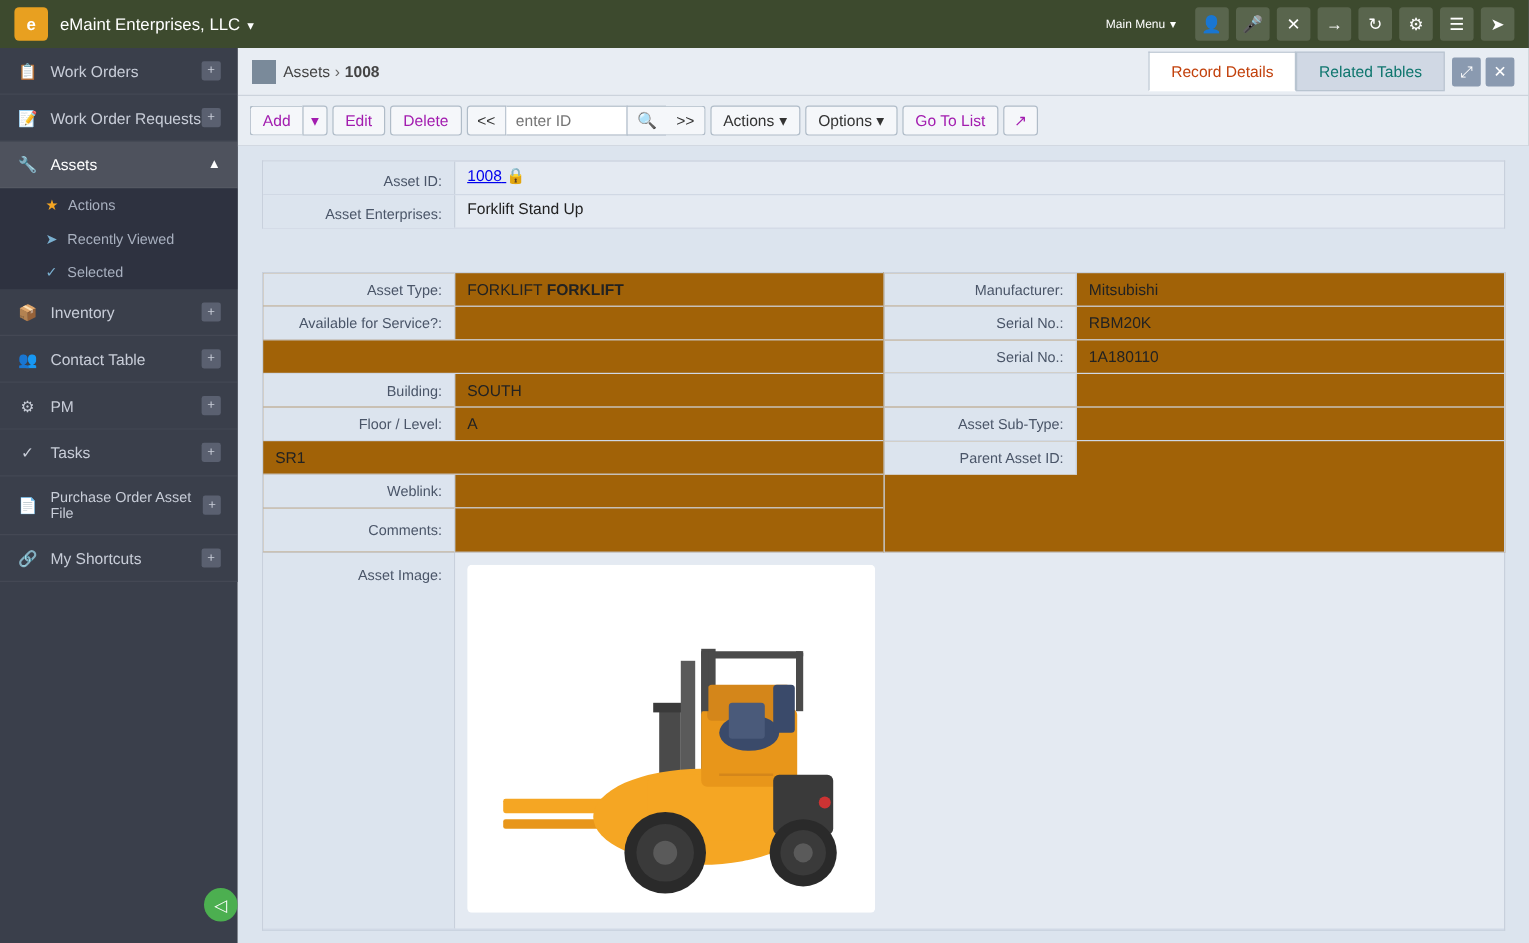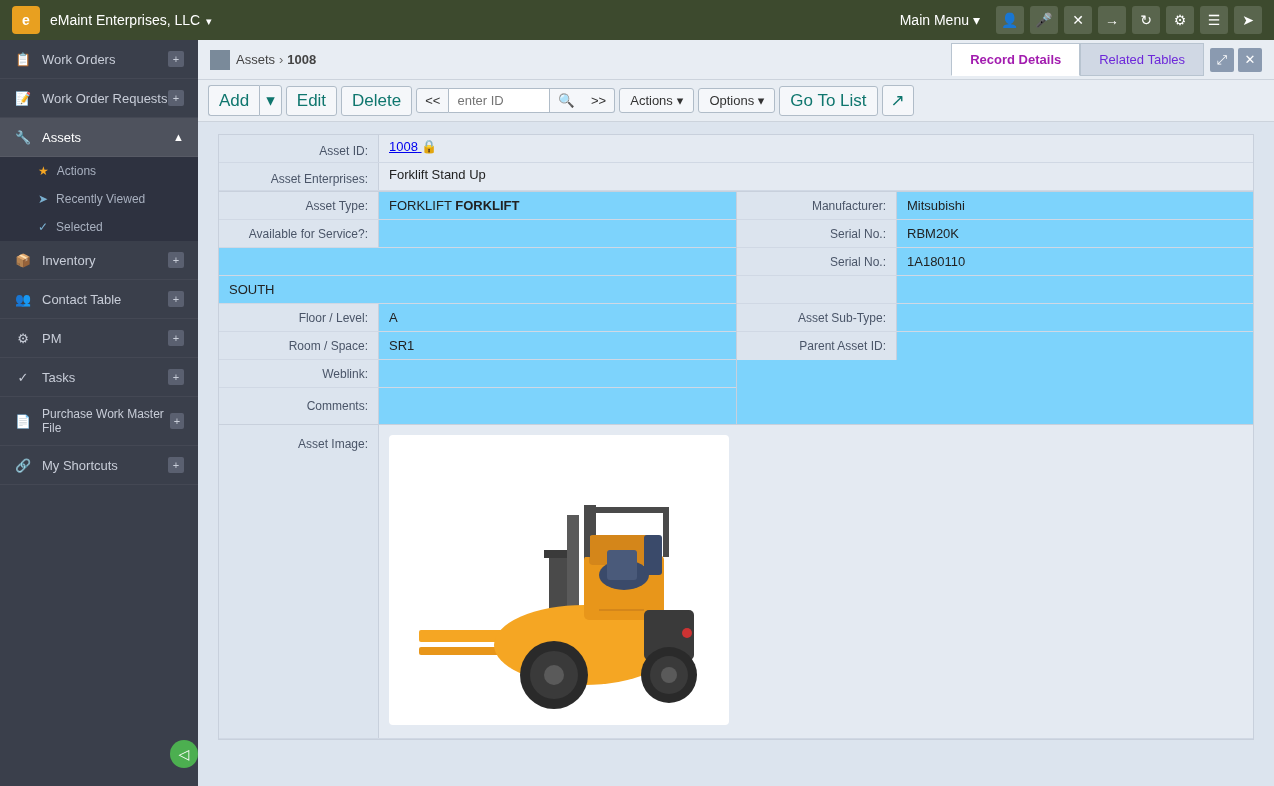--- a/index.html
+++ b/index.html
@@ -33,21 +33,21 @@
     .top-bar-right .tb-btn {
       width: 28px; height: 28px;
       background: rgba(255,255,255,0.15);
       border: none; border-radius: 3px;
       color: white; cursor: pointer;
       display: flex; align-items: center; justify-content: center;
       font-size: 14px;
     }
     .main-menu-btn {
       background: none; border: none; color: white;
-      font-size: 14px; cursor: pointer; display: flex; align-items: center; gap: 4px;
+      font-size: 10px; cursor: pointer; display: flex; align-items: center; gap: 4px;
       margin-right: 10px;
     }
 
     
     .layout {
       display: flex;
       height: 746px;
     }
 
     
@@ -131,27 +131,27 @@
     .tab-bar {
       margin-left: auto;
       display: flex; align-items: center; gap: 0;
     }
     .tab {
       padding: 8px 18px;
       background: #d0d8e4;
       border: 1px solid #b8c4d0;
       cursor: pointer;
       font-size: 13px;
-      color: #6d28d9;
+      color: #0f766e;
     }
     .tab.active {
       background: white;
       border-bottom: 1px solid white;
-      font-weight: bold;
-      color: #a21caf;
+      font-weight: normal;
+      color: #c2410c;
     }
     .tab-actions {
       margin-left: 6px;
       display: flex; gap: 4px;
     }
     .tab-action-btn {
       width: 24px; height: 24px;
       background: #8a9ab0;
       border: none; border-radius: 2px;
       color: white; cursor: pointer;
@@ -168,22 +168,22 @@
       padding: 6px 10px;
       gap: 4px;
       height: 42px;
     }
     .toolbar-btn {
       padding: 4px 10px;
       background: #f5f7fa;
       border: 1px solid #b0bcc8;
       border-radius: 3px;
       cursor: pointer;
-      font-size: 17px;
-      color: #0f766e;
+      font-size: 13px;
+      color: #a21caf;
     }
     .toolbar-btn-group {
       display: flex;
     }
     .toolbar-btn-group .toolbar-btn:not(:last-child) {
       border-right: none; border-radius: 3px 0 0 3px;
     }
     .toolbar-btn-group .toolbar-btn:last-child {
       border-radius: 0 3px 3px 0; padding: 4px 6px;
     }
@@ -229,22 +229,23 @@
     .record-form {
       background: #dce4ee;
       padding: 12px 20px;
     }
     .form-grid {
       display: grid;
       grid-template-columns: 1fr 1fr;
       gap: 0;
     }
     .form-section {
-      background: #7dd3fc;
+      background: #a16207;
       border: 1px solid #c8d0dc;
+      margin-top: 36px;
     }
     .form-section-left { border-right: none; }
     .form-row {
       display: flex;
       align-items: center;
       border-bottom: 1px solid #d0d8e4;
       min-height: 28px;
     }
     .form-row:last-child { border-bottom: none; }
     .form-label {
@@ -406,21 +407,21 @@
       </div>
 
       <div class="sidebar-item">
         <span class="sidebar-icon">✓</span>
         <span>Tasks</span>
         <span class="add-btn">+</span>
       </div>
 
       <div class="sidebar-item">
         <span class="sidebar-icon">📄</span>
-        <span style="font-size:12px;">Purchase Work Master File</span>
+        <span style="font-size:12px;">Purchase Order Asset File</span>
         <span class="add-btn">+</span>
       </div>
 
       <div class="sidebar-item">
         <span class="sidebar-icon">🔗</span>
         <span>My Shortcuts</span>
         <span class="add-btn">+</span>
       </div>
     </div>
     <div class="sidebar-toggle-btn" style="position:absolute; bottom:18px; left:170px;">◁</div>
@@ -537,36 +538,36 @@
               <div class="form-value">
                 <span></span>
               </div>
             </div>
             <div class="form-row">
               <div class="form-value">
                 <span></span>
               </div>
             </div>
             <div class="form-row">
+              <div class="form-label">
+                <span>Building:</span>
+              </div>
               <div class="form-value">
                 <span>SOUTH</span>
               </div>
             </div>
             <div class="form-row">
               <div class="form-label">
                 <span>Floor / Level:</span>
               </div>
               <div class="form-value">
                 <span>A</span>
               </div>
             </div>
             <div class="form-row">
-              <div class="form-label">
-                <span>Room / Space:</span>
-              </div>
               <div class="form-value">
                 <span>SR1</span>
               </div>
             </div>
             <div class="form-row">
               <div class="form-label">
                 <span>Weblink:</span>
               </div>
               <div class="form-value">
                 <span></span>

